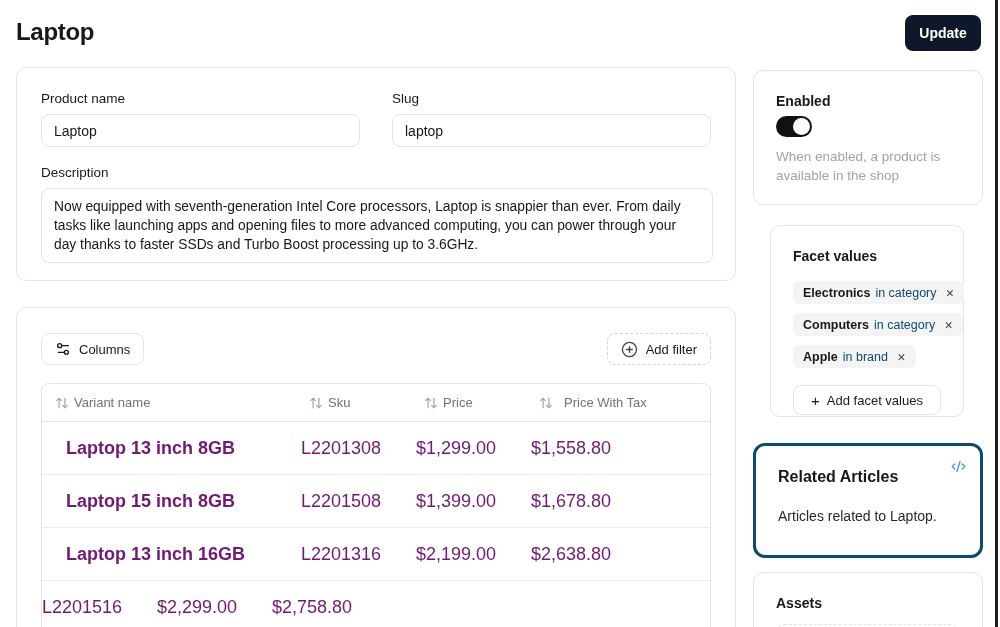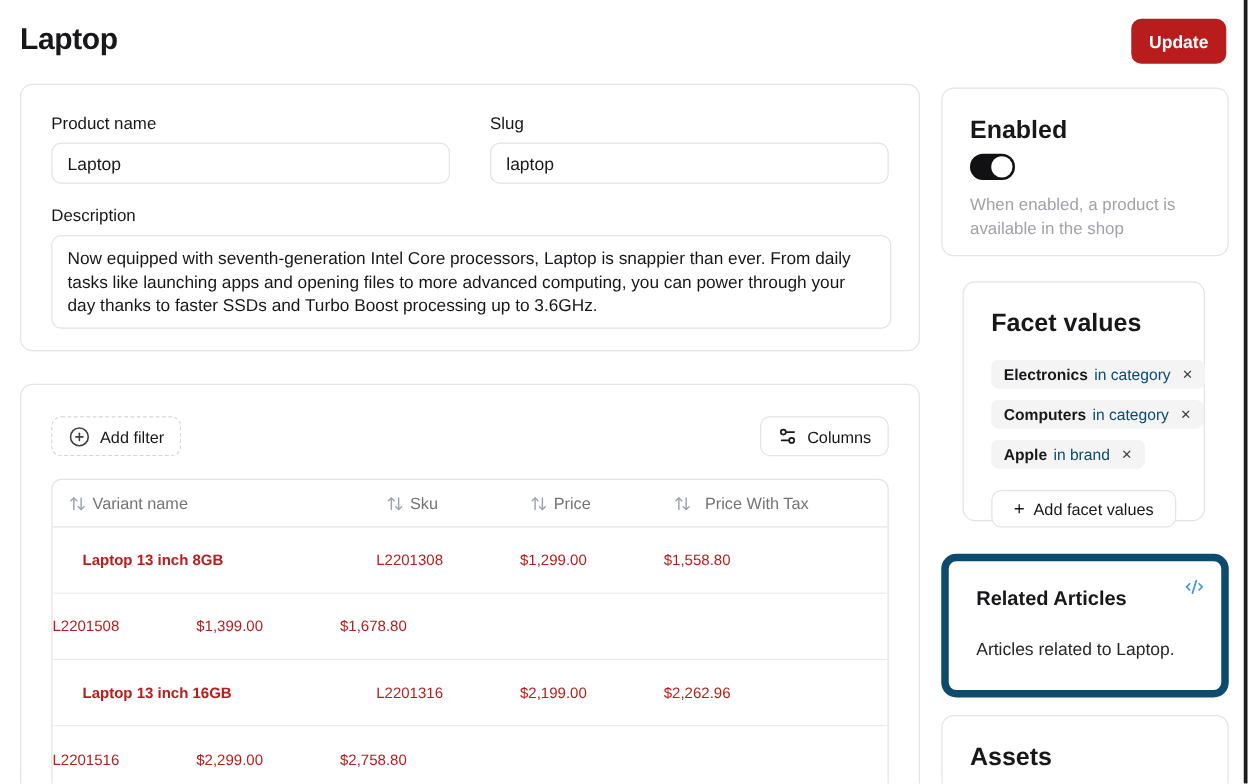--- a/index.html
+++ b/index.html
@@ -7,21 +7,21 @@
   body {
     font-family: "Liberation Sans", sans-serif;
     background:#fff; color:#18181b; overflow:hidden; position:relative;
   }
   .stage { position:relative; width:1000px; height:627px; overflow:hidden; background:#fff; }
 
   .page-title { position:absolute; left:16px; top:18px; font-size:24px; font-weight:700; letter-spacing:-0.3px; }
 
   .update-btn {
     position:absolute; left:905px; top:15px; width:76px; height:36px;
-    background:#b91c1c; color:#fff; border:none; border-radius:8px;
+    background:#0f172a; color:#fff; border:none; border-radius:8px;
     font-family:inherit; font-size:14px; font-weight:600; cursor:pointer;
   }
 
   .card { position:absolute; background:#fff; border:1px solid #e4e4e7; border-radius:10px; }
 
   
   .card-form { left:16px; top:67px; width:720px; height:214px; padding:23px 24px; }
   .field-row { display:flex; gap:32px; }
   .field { width:328px; }
   .field-label { display:block; font-size:13.5px; font-weight:500; color:#18181b; margin-bottom:8px; }
@@ -45,31 +45,31 @@
     color:#18181b; cursor:pointer;
   }
   .btn-dashed { border:1px dashed #d4d4d8; }
   .btn-outline { border:1px solid #e4e4e7; }
   .icon { display:inline-flex; flex:none; }
 
   .table-wrap { margin-top:18px; border:1px solid #e4e4e7; border-radius:8px; overflow:hidden; }
   .trow { display:flex; align-items:center; }
   .thead { height:38px; border-bottom:1px solid #e4e4e7; }
   .th { display:flex; align-items:center; gap:5px; font-size:13px; color:#737373; }
-  .tbody-row { height:53px; border-bottom:1px solid #ededee; font-size:12px; color:#b91c1c; }
+  .tbody-row { height:53px; border-bottom:1px solid #ededee; font-size:18px; color:#701a75; }
   .tbody-row:last-child { border-bottom:none; }
   .c1 { width:259px; padding-left:24px; }
   .th.c1 { padding-left:13px; }
   .c2 { width:115px; } .c3 { width:115px; } .c4 { flex:1;gap:11px; }
   .th.c2,.th.c3,.th.c4 { padding-left:8px; }
   .cell-variant { font-weight:700; }
 
   
   .card-enabled { left:753px; top:70px; width:230px; height:135px; padding:22px; }
-  .side-title { font-size:20px; font-weight:700; color:#18181b; }
+  .side-title { font-size:14px; font-weight:700; color:#18181b; }
   .toggle {
     position:relative; margin-top:7px; width:36px; height:21px; background:#111113;
     border-radius:11px; border:none; cursor:pointer; display:block;
   }
   .toggle .knob { position:absolute; top:2px; right:2px; width:17px; height:17px; background:#fff; border-radius:50%; }
   .help-text { margin-top:10px; font-size:13.5px; line-height:19px; color:#a1a1aa; }
 
   .card-facets { left:770px; top:225px; width:194px; height:192px; padding:22px; }
   .chips { margin-top:8px; }
   .chip {
@@ -79,21 +79,21 @@
   .chip-name { color:#18181b; font-weight:600; }
   .chip-qual { color:#0c4a6e; margin-left:5px; }
   .chip-x { margin-left:9px; font-size:10.5px; color:#3f3f46; cursor:pointer; }
   .add-facet-btn {
     margin-top:17px; width:100%; height:30px; display:flex; align-items:center; justify-content:center; gap:7px;
     background:#fff; border:1px solid #e4e4e7; border-radius:8px;
     font-family:inherit; font-size:13px; font-weight:500; color:#18181b; cursor:pointer;
   }
   .plus-glyph { font-size:15px; font-weight:400; line-height:1; }
 
-  .card-related { left:753px; top:443px; width:230px; height:115px; padding:22px 22px; border:6px solid #0c4a6e; border-radius:12px; }
+  .card-related { left:753px; top:443px; width:230px; height:115px; padding:22px 22px; border:3px solid #0c4a6e; border-radius:12px; }
   .related-title { font-size:16px; font-weight:700; }
   .related-body { margin-top:22px; font-size:14px; color:#27272a; }
   .code-badge { position:absolute; top:13px; right:14px; color:#4599d4; cursor:pointer; }
 
   .card-assets { left:753px; top:572px; width:230px; height:110px; padding:22px; }
   .assets-drop { margin-top:13px; width:100%; height:40px; border:1px dashed #e4e4e7; border-radius:8px; }
 
   .scrollbar { position:absolute; left:995px; top:0; width:3px; height:627px; background:#1c1c1e; }
 </style>
 </head>
@@ -114,41 +114,41 @@
         <label class="field-label">Slug</label>
         <input class="text-input" value="laptop" style="">
       </div>
     </div>
     <label class="field-label desc-label">Description</label>
     <textarea class="desc-box" style="">Now equipped with seventh-generation Intel Core processors, Laptop is snappier than ever. From daily tasks like launching apps and opening files to more advanced computing, you can power through your day thanks to faster SSDs and Turbo Boost processing up to 3.6GHz.</textarea>
   </section>
 
   <section class="card card-variants">
     <div class="variants-toolbar">
-      <button class="btn btn-dashed">
-        <span class="icon">
-          <svg width="17" height="17" viewBox="0 0 24 24" fill="none" stroke="#3f3f46" stroke-width="1.8" stroke-linecap="round">
-              <circle cx="12" cy="12" r="10"></circle>
-              <path d="M8 12h8"></path>
-              <path d="M12 8v8"></path>
-            </svg>
-        </span>
-        <span>Add filter</span>
-      </button>
       <button class="btn btn-outline">
         <span class="icon">
           <svg width="16" height="16" viewBox="0 0 24 24" fill="none" stroke="#18181b" stroke-width="2" stroke-linecap="round">
               <path d="M20 7h-9"></path>
               <path d="M14 17H5"></path>
               <circle cx="17" cy="17" r="3"></circle>
               <circle cx="7" cy="7" r="3"></circle>
             </svg>
         </span>
         <span>Columns</span>
       </button>
+      <button class="btn btn-dashed">
+        <span class="icon">
+          <svg width="17" height="17" viewBox="0 0 24 24" fill="none" stroke="#3f3f46" stroke-width="1.8" stroke-linecap="round">
+              <circle cx="12" cy="12" r="10"></circle>
+              <path d="M8 12h8"></path>
+              <path d="M12 8v8"></path>
+            </svg>
+        </span>
+        <span>Add filter</span>
+      </button>
     </div>
 
     <div class="table-wrap">
       <div class="trow thead">
         <div class="th c1">
           <span class="icon">
               <svg width="14" height="14" viewBox="0 0 24 24" fill="none" stroke="#9ca3af" stroke-width="2" stroke-linecap="round" stroke-linejoin="round">
                 <path d="m3 8 4-4 4 4"></path>
                 <path d="M7 4v16"></path>
                 <path d="m21 16-4 4-4-4"></path>
@@ -192,29 +192,30 @@
         </div>
       </div>
 
       <div class="trow tbody-row">
         <div class="c1 cell-variant">Laptop 13 inch 8GB</div>
         <div class="c2">L2201308</div>
         <div class="c3">$1,299.00</div>
         <div class="c4">$1,558.80</div>
       </div>
       <div class="trow tbody-row">
+        <div class="c1 cell-variant">Laptop 15 inch 8GB</div>
         <div class="c2">L2201508</div>
         <div class="c3">$1,399.00</div>
         <div class="c4">$1,678.80</div>
       </div>
       <div class="trow tbody-row">
         <div class="c1 cell-variant">Laptop 13 inch 16GB</div>
         <div class="c2">L2201316</div>
         <div class="c3">$2,199.00</div>
-        <div class="c4">$2,262.96</div>
+        <div class="c4">$2,638.80</div>
       </div>
       <div class="trow tbody-row">
         <div class="c2">L2201516</div>
         <div class="c3">$2,299.00</div>
         <div class="c4">$2,758.80</div>
       </div>
     </div>
   </section>
 
   <section class="card card-enabled">

